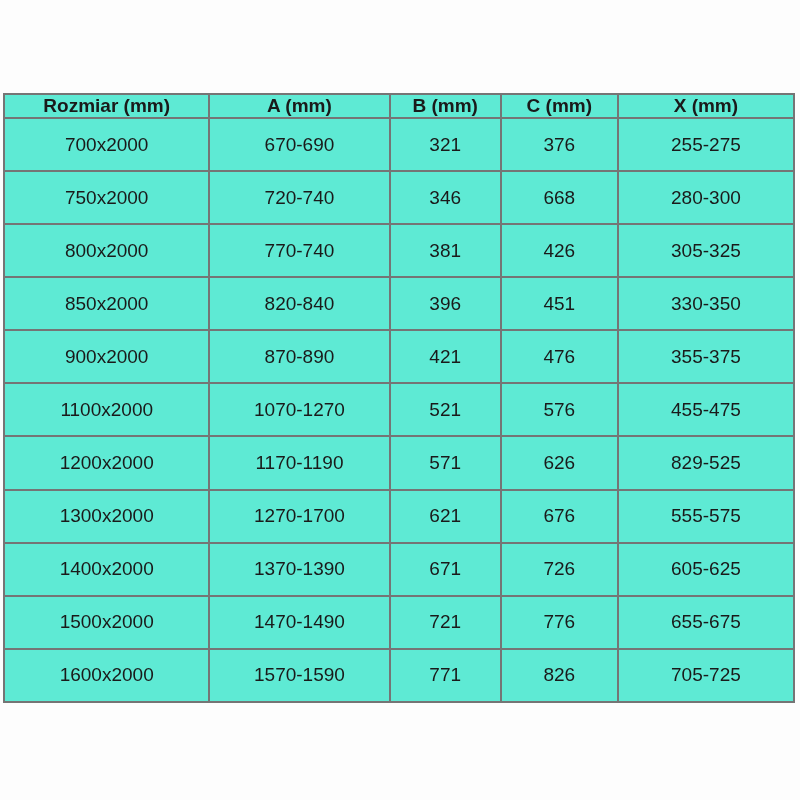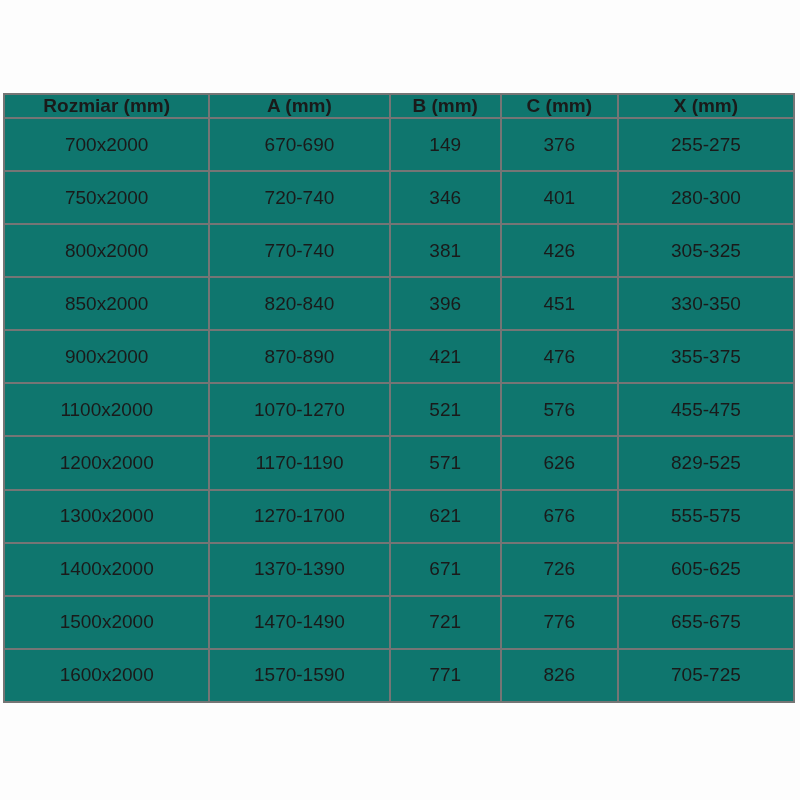--- a/index.html
+++ b/index.html
@@ -20,21 +20,21 @@
     overflow: hidden;
   }
   table.size-table {
     position: absolute;
     left: 3px;
     top: 93px;
     width: 792px;
     height: 610px;
     border-collapse: collapse;
     table-layout: fixed;
-    background: #0f766e;
+    background: #5eead4;
   }
   .size-table th,
   .size-table td {
     border: 2px solid #757575;
     text-align: center;
     vertical-align: middle;
     padding: 0;
     font-size: 19px;
     color: #1a1a1a;
     white-space: nowrap;
@@ -65,29 +65,29 @@
         <th>A (mm)</th>
         <th>B (mm)</th>
         <th>C (mm)</th>
         <th>X (mm)</th>
       </tr>
     </thead>
     <tbody>
       <tr>
         <td>700x2000</td>
         <td>670-690</td>
-        <td>149</td>
+        <td>321</td>
         <td>376</td>
         <td>255-275</td>
       </tr>
       <tr>
         <td>750x2000</td>
         <td>720-740</td>
         <td>346</td>
-        <td>401</td>
+        <td>668</td>
         <td>280-300</td>
       </tr>
       <tr>
         <td>800x2000</td>
         <td>770-740</td>
         <td>381</td>
         <td>426</td>
         <td>305-325</td>
       </tr>
       <tr>

